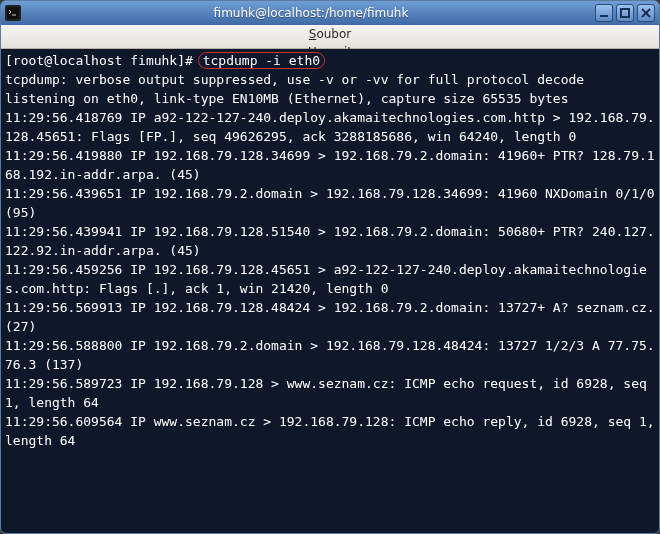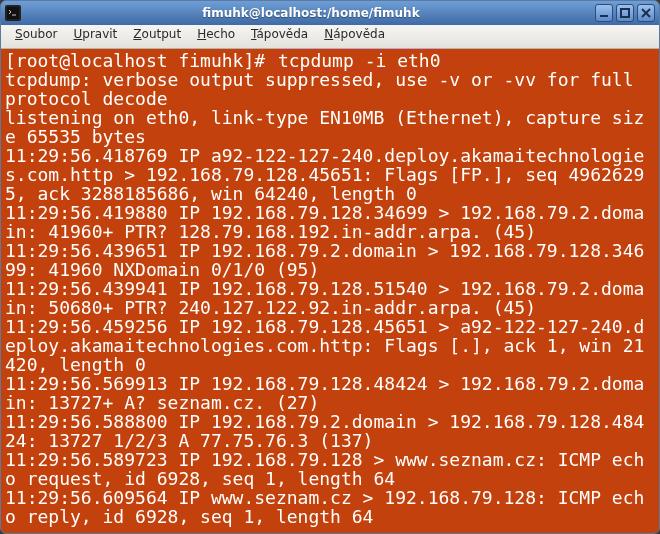--- a/index.html
+++ b/index.html
@@ -1,28 +1,28 @@
 <!DOCTYPE html>
 <html><head>
 <meta charset="utf-8">
 <style>
   * { margin: 0; padding: 0; box-sizing: border-box; }
   html, body { width: 660px; height: 534px; overflow: hidden; font-family: "DejaVu Sans", sans-serif; background: #3a3a3a; }
   .window { width: 660px; height: 534px; border: 1px solid #5a7aa0; border-radius: 6px; overflow: hidden; display: flex; flex-direction: column; box-shadow: inset 0 0 0 1px #8fb3dd; }
   .titlebar { height: 24px; background: linear-gradient(to bottom,#6f9ed6 0%,#3f6aa5 100%); display: flex; align-items: center; padding: 0 4px; color: #fff; font-size: 12px; }
   .titlebar .icon { width: 16px; height: 16px; background: #222; border-radius: 2px; margin-right: 6px; display:flex;align-items:center;justify-content:center;}
   .titlebar .icon svg{width:12px;height:12px;}
-  .titlebar .title { flex: 1; text-align: center; font-weight: bold; text-shadow: 0 1px 1px rgba(0,0,0,.4);}
+  .titlebar .title { flex: 1; text-align: center; font-weight: normal; text-shadow: 0 1px 1px rgba(0,0,0,.4);}
   .win-btns { display:flex; gap:3px; }
   .win-btn { width:18px; height:18px; background: linear-gradient(to bottom,#9cc1ef,#5d8ac7); border:1px solid #2d4d78; border-radius:3px; display:flex;align-items:center;justify-content:center; color:#1a3050;}
   .win-btn svg{width:10px;height:10px;stroke:#1a3050;stroke-width:2;fill:none;}
-  .menubar { height: 24px; background: linear-gradient(to bottom,#f6f5f3,#e5e2dd); border-bottom:1px solid #b7b3ac; display:flex; padding: 0 6px; font-size: 12px; color:#2a2a2a;}
+  .menubar { height: 24px; background: linear-gradient(to bottom,#f6f5f3,#e5e2dd); border-bottom:1px solid #b7b3ac; display:flex; align-items:center; padding: 0 6px; font-size: 12px; color:#2a2a2a;flex-direction:column;}
   .menubar .menu-item { padding: 2px 8px; cursor:default;}
   .menubar .menu-item .ul { text-decoration: underline; }
-  .terminal { flex:1; background:#c2410c; color:#fff; font-family: "DejaVu Sans Mono","Liberation Mono",monospace; font-size:18px; line-height:19px; padding:2px 4px 4px 4px; overflow:hidden; white-space:pre-wrap; word-break:break-all;}
+  .terminal { flex:1; background:#0f172a; color:#fff; font-family: "DejaVu Sans Mono","Liberation Mono",monospace; font-size:13px; line-height:19px; padding:2px 4px 4px 4px; overflow:hidden; white-space:pre-wrap; word-break:break-all;}
   .terminal .line { display:block; }
   .command-hl { position:relative; display:inline; padding:0 2px; }
   .command-hl::after{ content:""; position:absolute; left:-3px; right:-3px; top:-1px; bottom:-1px; border:1.2px solid #cc3333; border-radius:9px; pointer-events:none;}
 </style>
 </head>
 <body>
 
 <div class="window">
 
   <div class="titlebar">

